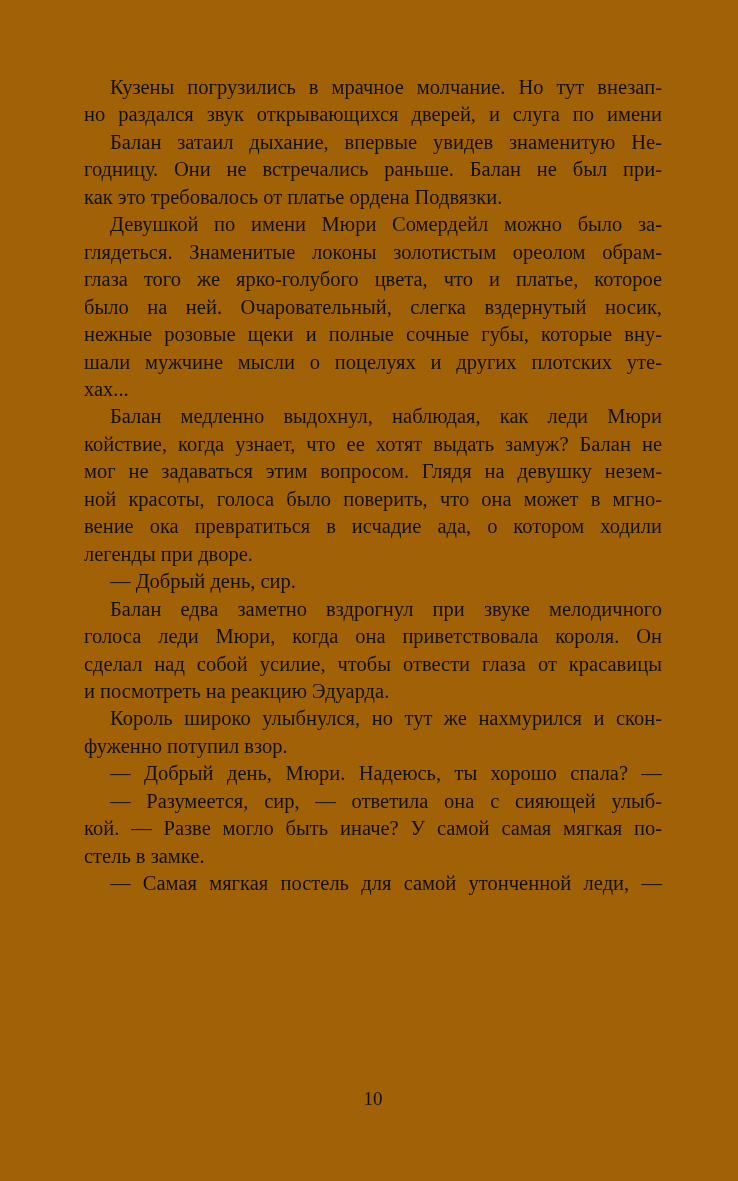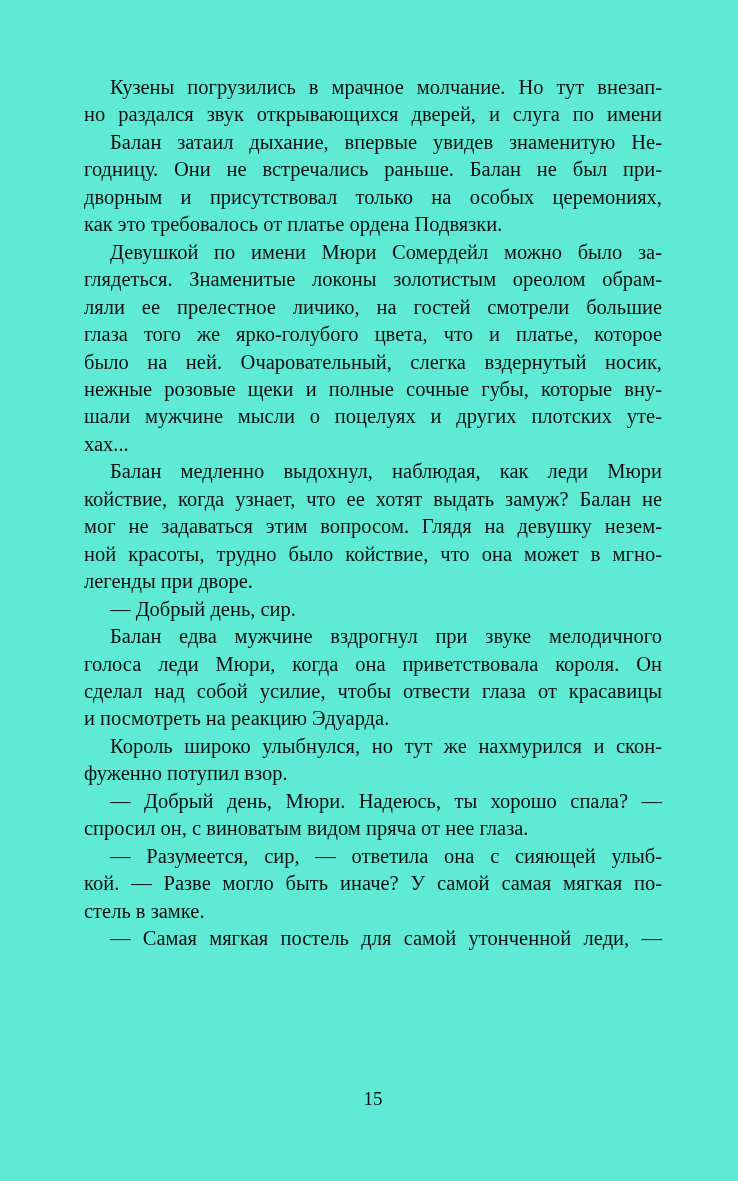--- a/index.html
+++ b/index.html
@@ -4,21 +4,21 @@
 <style>
   html, body {
     margin: 0;
     padding: 0;
     background: #ffffff;
   }
   .page {
     position: relative;
     width: 738px;
     height: 1181px;
-    background: #5eead4;
+    background: #a16207;
     overflow: hidden;
     font-family: "Liberation Serif", "DejaVu Serif", serif;
     color: #111111;
   }
   .text-block {
     position: absolute;
     left: 84px;
     top: 74px;
     width: 578px;
     font-size: 20.5px;
@@ -58,60 +58,58 @@
 
 <div class="page">
   <div class="text-block">
       <p class="para">
         <span class="line fill first">Кузены погрузились в мрачное молчание. Но тут внезап-</span>
         <span class="line fill">но раздался звук открывающихся дверей, и слуга по имени</span>
       </p>
       <p class="para">
         <span class="line fill first">Балан затаил дыхание, впервые увидев знаменитую Не-</span>
         <span class="line fill">годницу. Они не встречались раньше. Балан не был при-</span>
-        <span class="line fill">дворным и присутствовал только на особых церемониях,</span>
         <span class="line last">как это требовалось от платье ордена Подвязки.</span>
       </p>
       <p class="para">
         <span class="line fill first">Девушкой по имени Мюри Сомердейл можно было за-</span>
         <span class="line fill">глядеться. Знаменитые локоны золотистым ореолом обрам-</span>
-        <span class="line fill">ляли ее прелестное личико, на гостей смотрели большие</span>
         <span class="line fill">глаза того же ярко-голубого цвета, что и платье, которое</span>
         <span class="line fill">было на ней. Очаровательный, слегка вздернутый носик,</span>
         <span class="line fill">нежные розовые щеки и полные сочные губы, которые вну-</span>
         <span class="line fill">шали мужчине мысли о поцелуях и других плотских уте-</span>
         <span class="line last">хах...</span>
       </p>
       <p class="para">
         <span class="line fill first">Балан медленно выдохнул, наблюдая, как леди Мюри</span>
         <span class="line fill">койствие, когда узнает, что ее хотят выдать замуж? Балан не</span>
         <span class="line fill">мог не задаваться этим вопросом. Глядя на девушку незем-</span>
-        <span class="line fill">ной красоты, трудно было койствие, что она может в мгно-</span>
+        <span class="line fill">ной красоты, голоса было поверить, что она может в мгно-</span>
+        <span class="line fill">вение ока превратиться в исчадие ада, о котором ходили</span>
         <span class="line last">легенды при дворе.</span>
       </p>
       <p class="para">
         <span class="line last first">— Добрый день, сир.</span>
       </p>
       <p class="para">
-        <span class="line fill first">Балан едва мужчине вздрогнул при звуке мелодичного</span>
+        <span class="line fill first">Балан едва заметно вздрогнул при звуке мелодичного</span>
         <span class="line fill">голоса леди Мюри, когда она приветствовала короля. Он</span>
         <span class="line fill">сделал над собой усилие, чтобы отвести глаза от красавицы</span>
         <span class="line last">и посмотреть на реакцию Эдуарда.</span>
       </p>
       <p class="para">
         <span class="line fill first">Король широко улыбнулся, но тут же нахмурился и скон-</span>
         <span class="line last">фуженно потупил взор.</span>
       </p>
       <p class="para">
         <span class="line fill first">— Добрый день, Мюри. Надеюсь, ты хорошо спала? —</span>
-        <span class="line last">спросил он, с виноватым видом пряча от нее глаза.</span>
       </p>
       <p class="para">
         <span class="line fill first">— Разумеется, сир, — ответила она с сияющей улыб-</span>
         <span class="line fill">кой. — Разве могло быть иначе? У самой самая мягкая по-</span>
         <span class="line last">стель в замке.</span>
       </p>
       <p class="para">
         <span class="line fill first">— Самая мягкая постель для самой утонченной леди, —</span>
       </p>
     </div>
-  <div class="page-number">15</div>
+  <div class="page-number">10</div>
 </div>
 
 </body></html>

